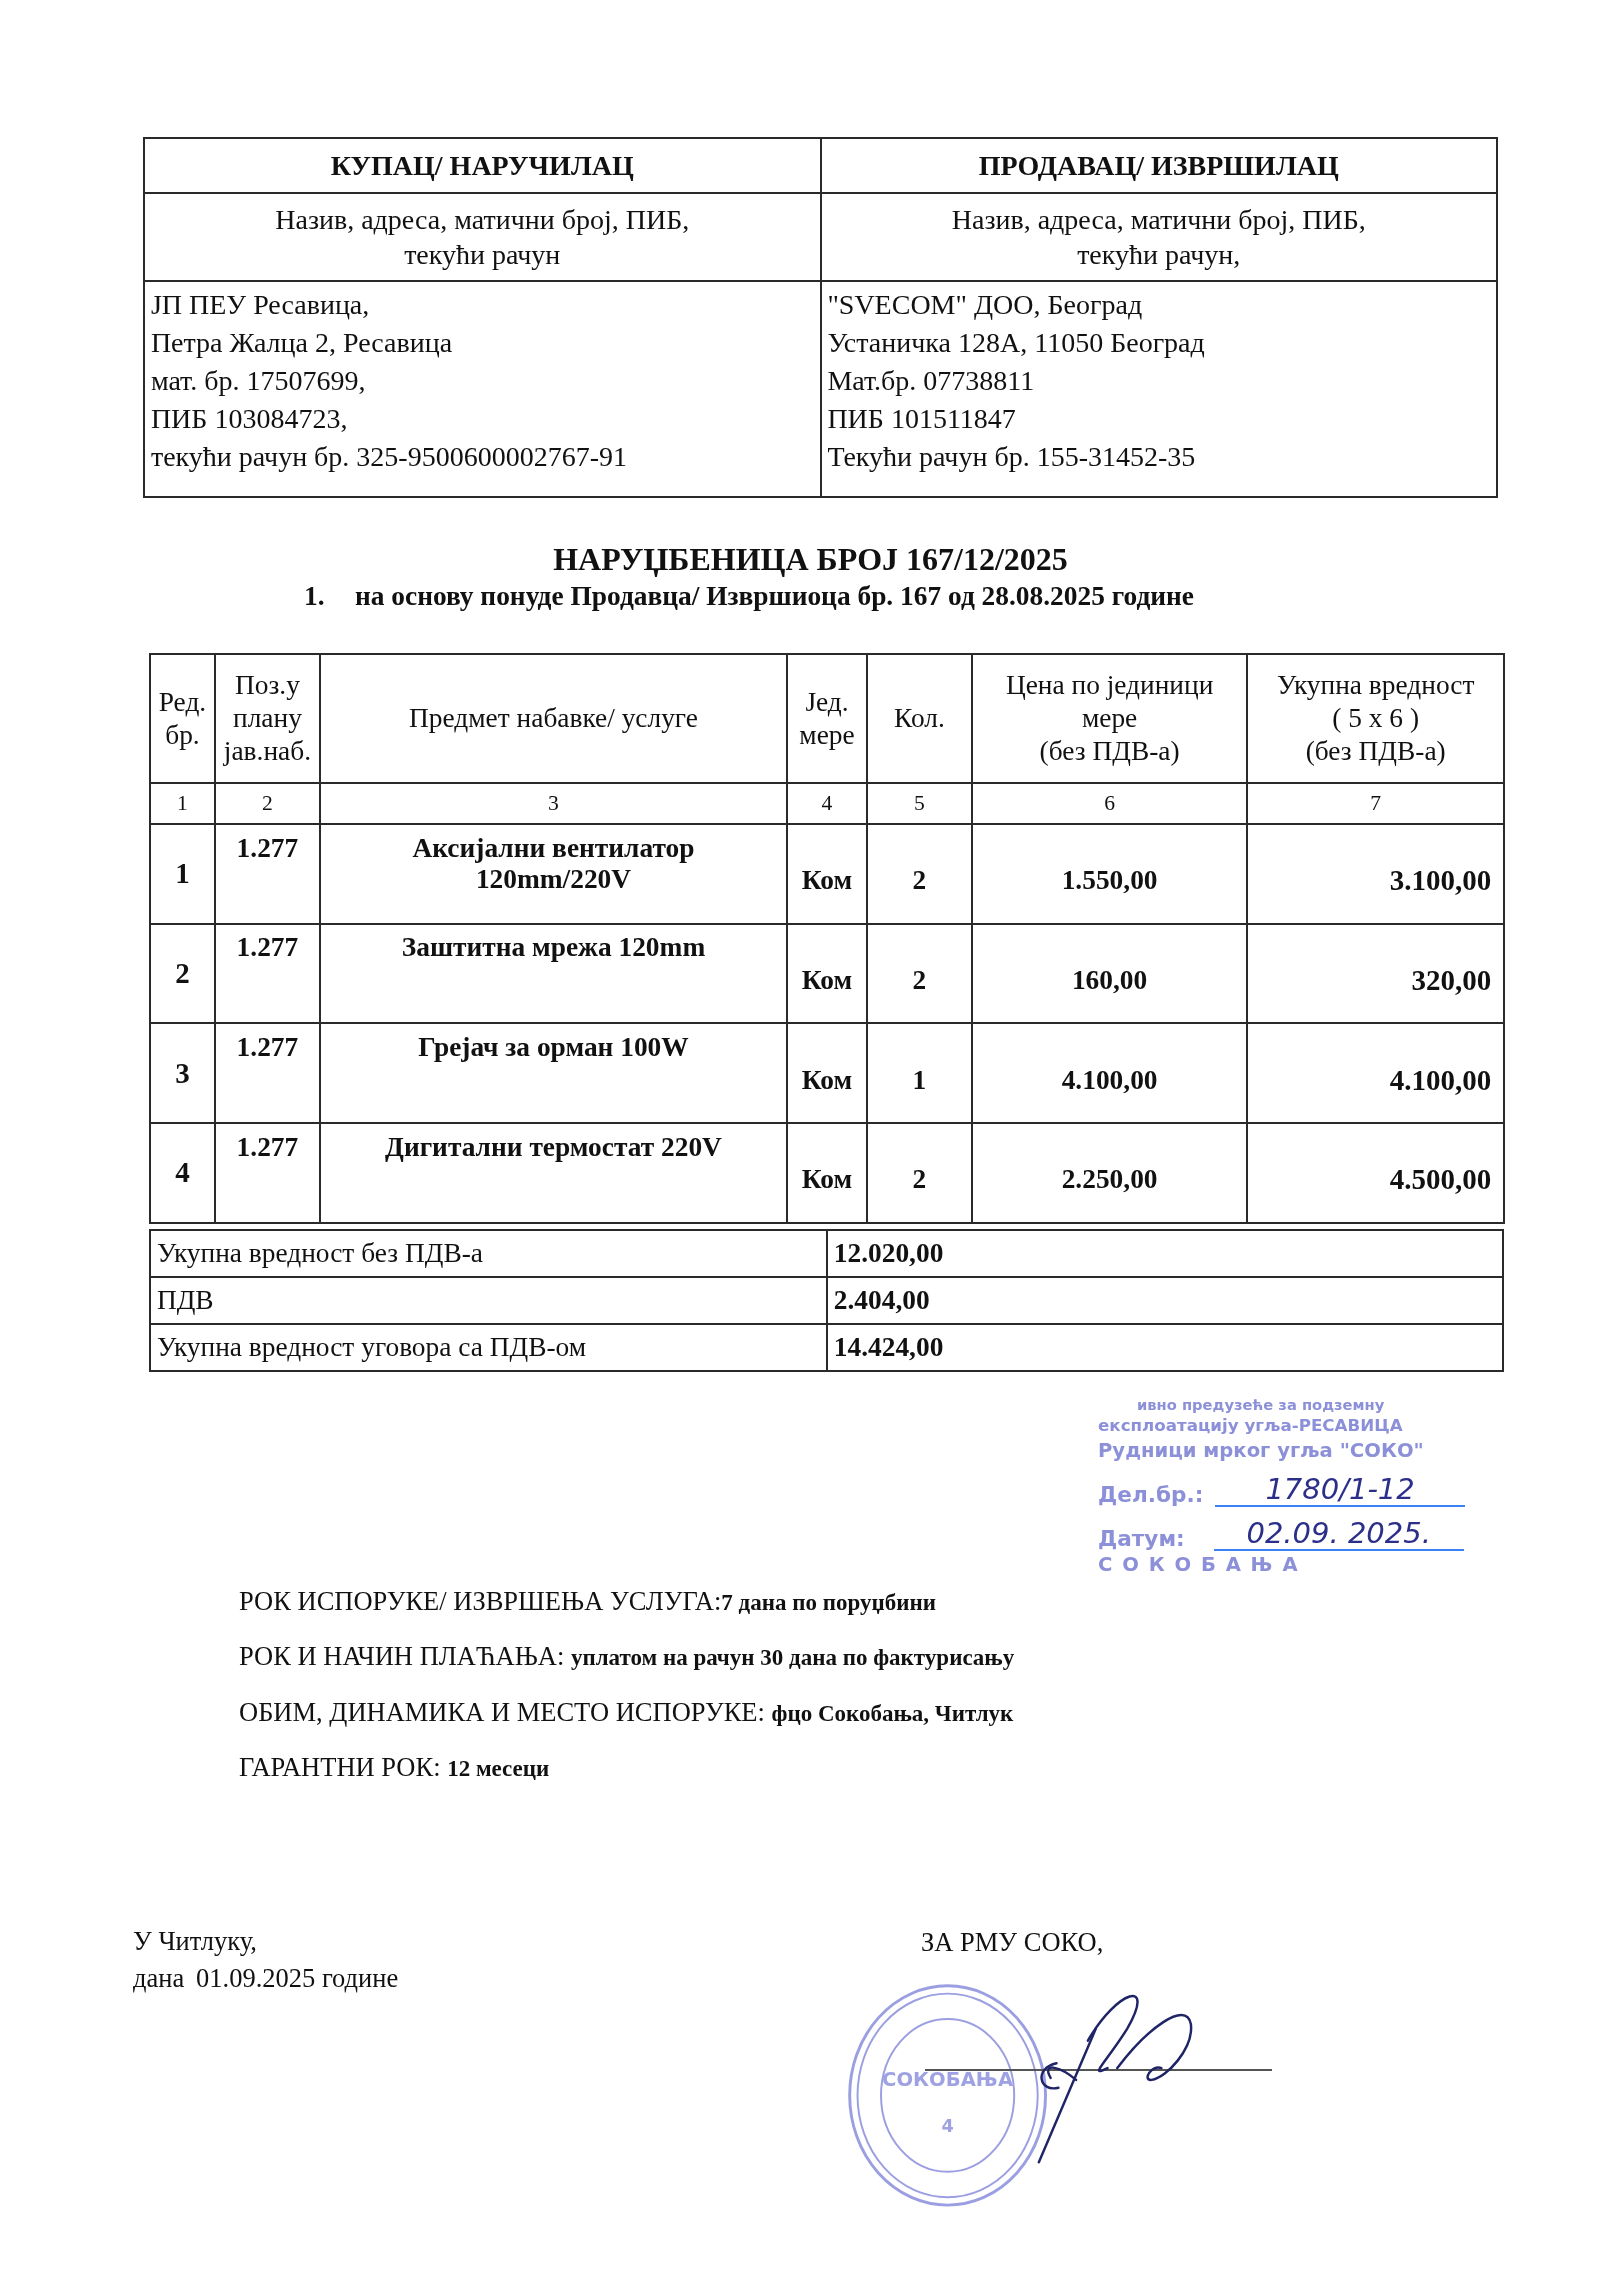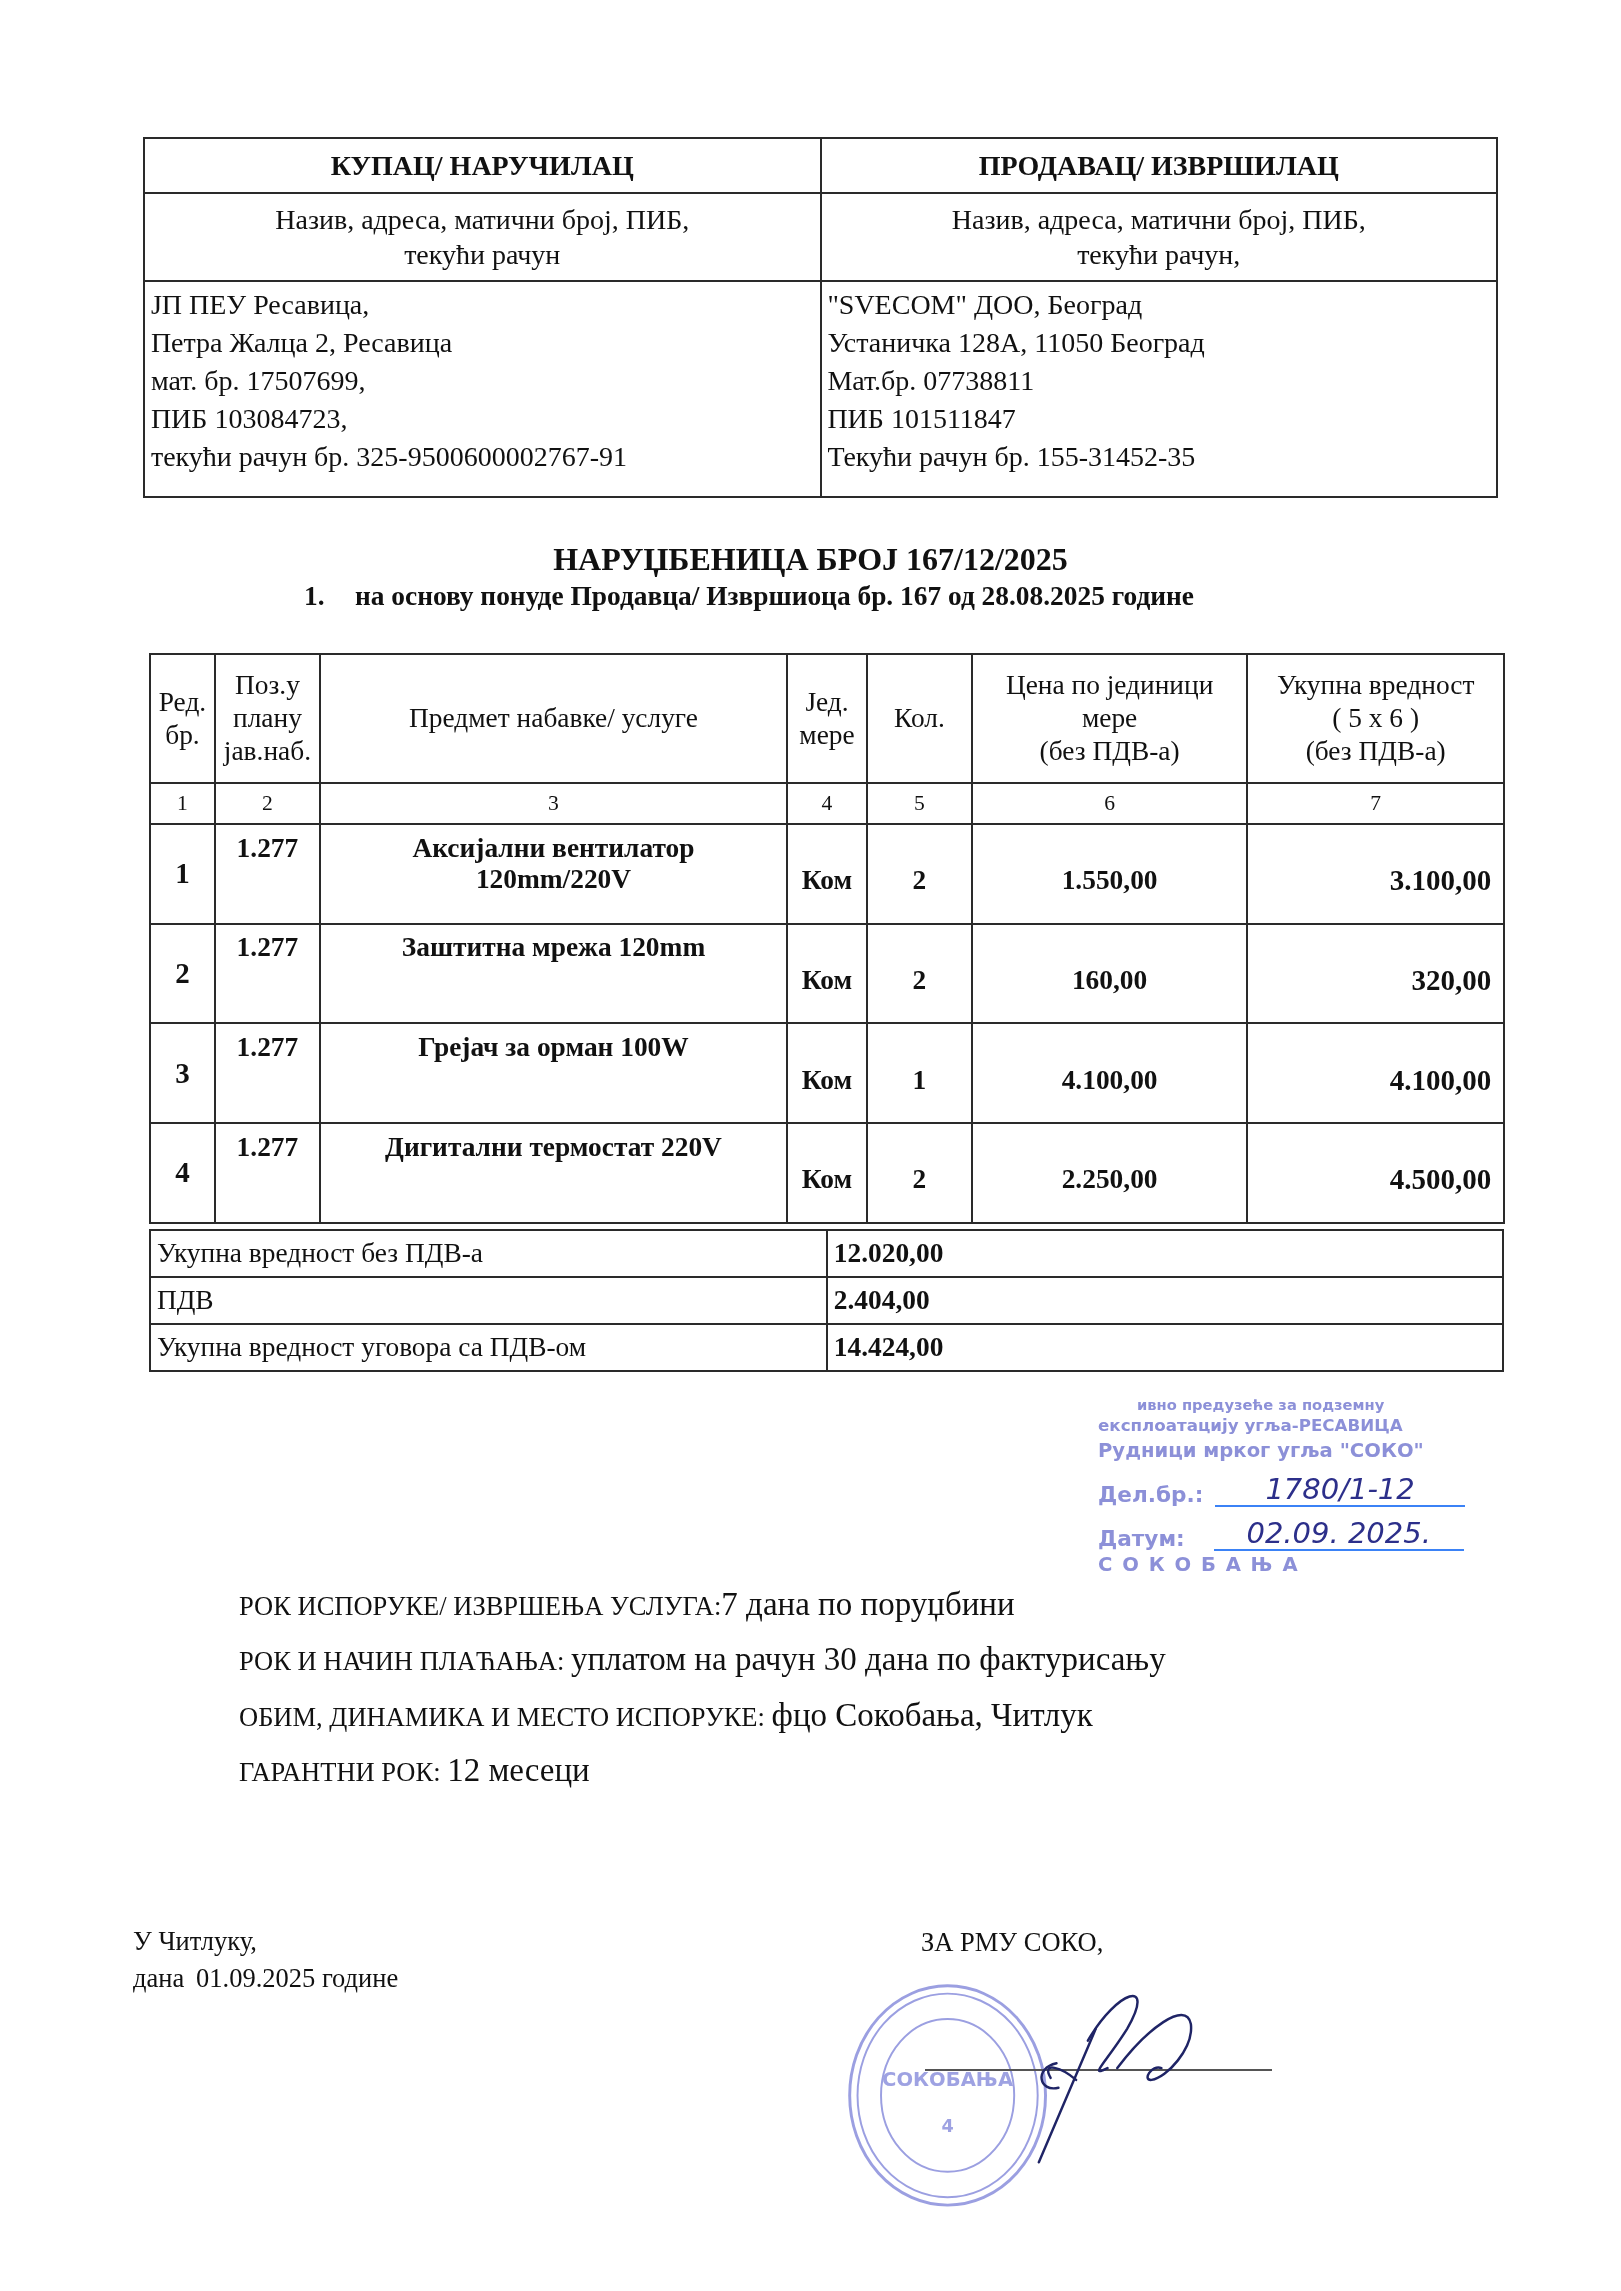--- a/index.html
+++ b/index.html
@@ -47,21 +47,21 @@
   #reg-stamp .s1 { font-size: 14.7px; margin-left: 39px; }
   #reg-stamp .s2 { font-size: 16.7px; margin-top: 2px; }
   #reg-stamp .s3 { font-size: 19.6px; margin-top: 3.9px; }
   #reg-stamp .row { font-size: 21.6px; margin-top: 11.8px; display: flex; align-items: flex-end; }
   #reg-stamp .hand { font-family: "DejaVu Sans", sans-serif; font-weight: normal; font-style: italic; color: #2c2f8a; font-size: 29px;
     border-bottom: 2px solid #3b82f6; width: 250px; margin-left: 11.8px; text-align: center; line-height: 31px; }
   #reg-stamp .s4 { font-size: 19.6px; letter-spacing: 9.8px; margin-top: 2px; }
 
   
   .term { left: 239px; font-size: 26.5px; }
-  .term .val { font-weight: normal; font-size: 33px; }
+  .term .val { font-weight: bold; font-size: 23px; }
   #term1 { top: 1586px; }
   #term2 { top: 1641px; }
   #term3 { top: 1697px; }
   #term4 { top: 1752px; }
 
   
   #place { left: 133px; top: 1923px; font-size: 26.5px; line-height: 37px; }
   #place .date { margin-left: 11.8px; }
   #signer { left: 921px; top: 1927px; font-size: 26.5px; }
   #sig-line { left: 925px; top: 2069px; width: 347px; border-top: 2px solid #555; }

